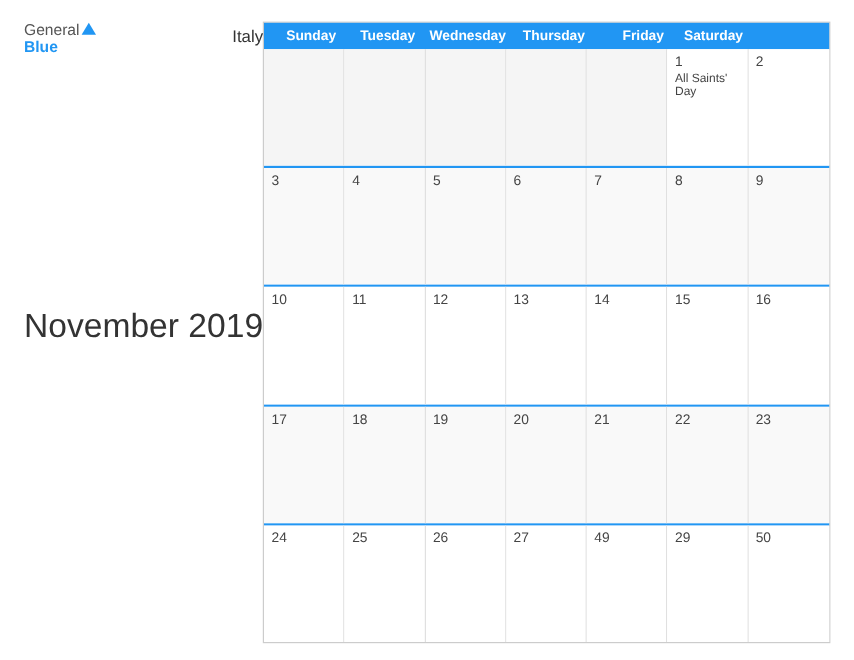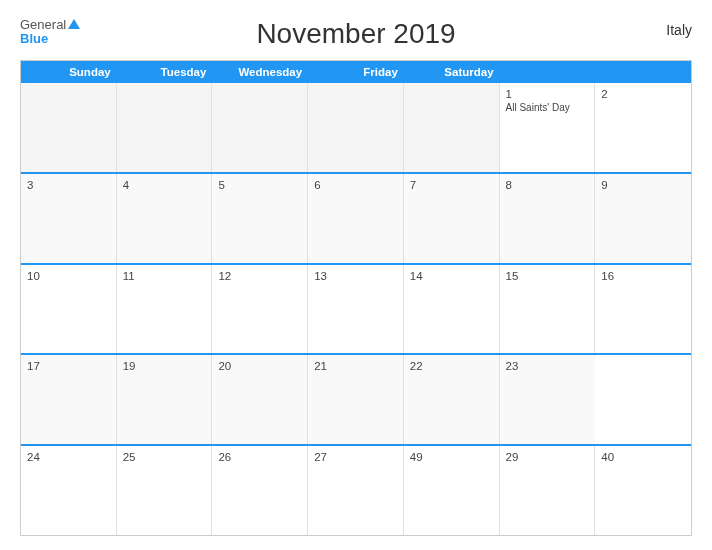--- a/index.html
+++ b/index.html
@@ -8,21 +8,21 @@
       height: 550px;
       background: #fff;
       font-family: Arial, sans-serif;
       overflow: hidden;
     }
     .page {
       width: 712px;
       height: 550px;
       padding: 18px 20px 14px 20px;
       display: flex;
-      flex-direction: column;
+      flex-direction: row;
     }
     
     .header {
       display: flex;
       align-items: center;
       justify-content: center;
       position: relative;
       margin-bottom: 10px;
     }
     .logo {
@@ -155,20 +155,21 @@
     </div>
     <h1 class="title">November 2019</h1>
     <span class="country">Italy</span>
   </div>
 
   <div class="calendar">
     <div class="cal-header">
       <div class="cal-header-cell">Sunday</div>
       <div class="cal-header-cell">Tuesday</div>
       <div class="cal-header-cell">Wednesday</div>
+      <div class="cal-header-cell">Thursday</div>
       <div class="cal-header-cell">Friday</div>
       <div class="cal-header-cell">Saturday</div>
     </div>
     <div class="cal-body">
 
       <div class="cal-row">
         <div class="cal-cell empty"></div>
         <div class="cal-cell empty"></div>
         <div class="cal-cell empty"></div>
         <div class="cal-cell empty"></div>
@@ -228,20 +229,23 @@
         <div class="cal-cell">
             <span class="day-num">16</span>
           </div>
       </div>
 
       <div class="cal-row">
         <div class="cal-cell">
             <span class="day-num">17</span>
           </div>
         <div class="cal-cell">
+            <span class="day-num">18</span>
+          </div>
+        <div class="cal-cell">
             <span class="day-num">19</span>
           </div>
         <div class="cal-cell">
             <span class="day-num">20</span>
           </div>
         <div class="cal-cell">
             <span class="day-num">21</span>
           </div>
         <div class="cal-cell">
             <span class="day-num">22</span>
@@ -264,18 +268,18 @@
         <div class="cal-cell">
             <span class="day-num">27</span>
           </div>
         <div class="cal-cell">
             <span class="day-num">49</span>
           </div>
         <div class="cal-cell">
             <span class="day-num">29</span>
           </div>
         <div class="cal-cell">
-            <span class="day-num">40</span>
+            <span class="day-num">50</span>
           </div>
       </div>
     </div>
   </div>
 </div>
 
 </body></html>

